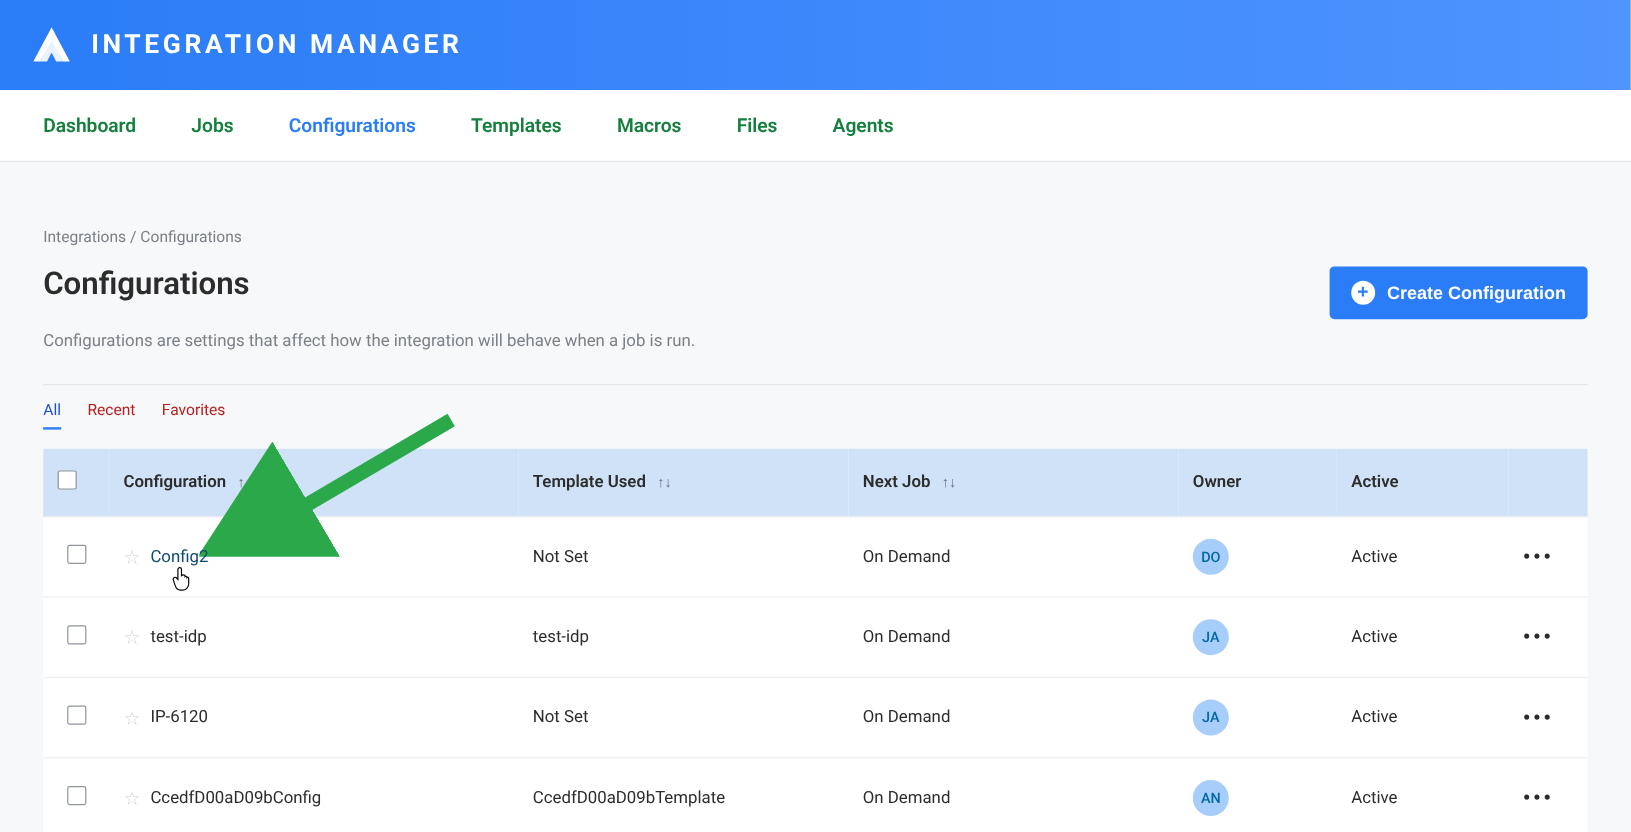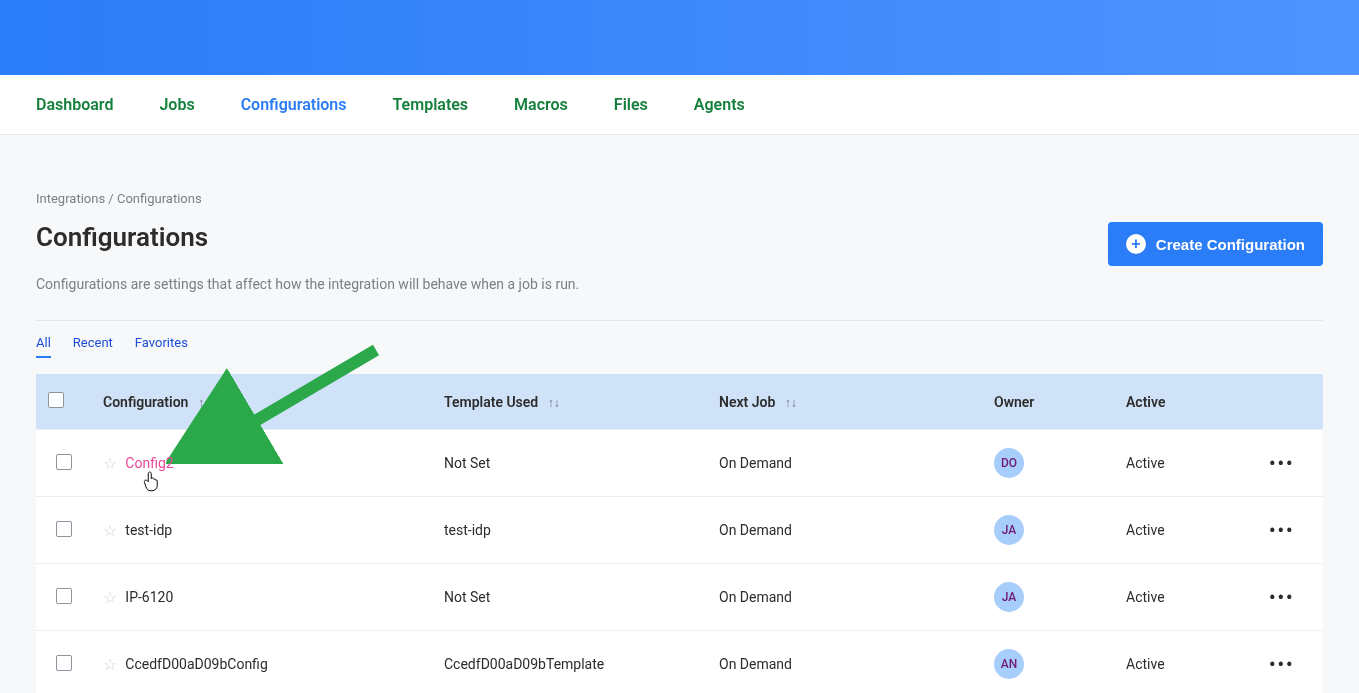--- a/index.html
+++ b/index.html
@@ -30,46 +30,53 @@
   .create-btn .plus { width: 20px; height: 20px; border-radius: 50%; background: #fff; color: #2a7cf7; display: flex; align-items: center; justify-content: center; font-weight: 700; font-size: 16px; line-height:1; }
   .page-desc { font-size: 14px; color: #7b8088; margin-bottom: 28px; }
   .search-row { display: flex; gap: 12px; margin-bottom: 22px; }
   .search-box { position: relative; width: 330px; }
   .search-box input { width: 100%; height: 42px; border: 1px solid #cfd4da; border-radius: 4px; padding: 0 44px 0 14px; font-size: 15px; color: #333; background:#fff; }
   .search-box input::placeholder { color: #9aa0a8; }
   .search-box .mag { position: absolute; right: 12px; top: 50%; transform: translateY(-50%); color: #5a5f66; }
   .filter-btn { width: 42px; height: 42px; border: 1px solid #2a7cf7; border-radius: 4px; background: #fff; display: flex; align-items: center; justify-content: center; cursor: pointer; color: #2a7cf7; }
   .divider { height: 1px; background: #e4e7ec; margin-bottom: 14px; }
   .tabs { display: flex; gap: 22px; margin-bottom: 16px; }
-  .tab { font-size: 13px; color: #1d4ed8; cursor: pointer; padding-bottom: 6px; border-bottom: 2px solid transparent; }
+  .tab { font-size: 13px; color: #b91c1c; cursor: pointer; padding-bottom: 6px; border-bottom: 2px solid transparent; }
   .tab.active { color: #1d4ed8; border-bottom-color: #2a7cf7; }
   .table { width: 100%; border-collapse: collapse; background:#fff; }
   .table thead tr { background: #d0e2f8; border-radius: 17px; }
   .table th { text-align: left; font-size: 14px; font-weight: 600; color: #2c2c2c; padding: 18px 12px; }
   .table td { font-size: 14px; color: #2c2c2c; padding: 18px 12px; border-top: 1px solid #eceef1; }
   .col-check { width: 50px; text-align: center; }
   .col-config { width: 310px; }
   .col-template { width: 250px; }
   .col-next { width: 250px; }
   .col-owner { width: 120px; }
   .col-active { width: 130px; }
   .col-actions { width: 60px; }
   .checkbox { width: 16px; height: 16px; border: 1.5px solid #8e949c; border-radius: 2px; display: inline-block; background:#fff; }
   .star { color: #cfd4da; font-size: 16px; margin-right: 8px; }
-  .owner-badge { width: 30px; height: 30px; border-radius: 50%; background: #a7cdfa; color: #701a75; display:inline-flex; align-items:center; justify-content:center; font-size:12px; font-weight:500; }
+  .owner-badge { width: 30px; height: 30px; border-radius: 50%; background: #a7cdfa; color: #0369a1; display:inline-flex; align-items:center; justify-content:center; font-size:12px; font-weight:500; }
   .dots { font-size: 18px; font-weight:700; letter-spacing: 2px; color: #2c2c2c; cursor:pointer; }
   .sort-icons { font-size: 12px; color: #6b7078; margin-left:6px; }
-  .link { color: #ec4899; cursor:pointer; }
+  .link { color: #0c4a6e; cursor:pointer; }
   .arrow-annot { position: absolute; pointer-events: none; }
   .config-cell { display:flex; align-items:center; position:relative; }
 </style>
 </head>
 <body>
 
 <div class="header">
+  <div class="brand">
+    <svg class="brand-logo" viewBox="0 0 40 40">
+      <path d="M20 4 L36 34 L30 34 L20 16 L10 34 L4 34 Z" fill="#fff"></path>
+      <path d="M20 14 L30 34 L24 34 L20 26 L16 34 L10 34 Z" fill="#fff" opacity="0.9"></path>
+    </svg>
+    <div class="brand-title">INTEGRATION MANAGER</div>
+  </div>
 </div>
 
 <div class="navbar" id="navbar">
     <div class="nav-item">Dashboard</div>
     <div class="nav-item">Jobs</div>
     <div class="nav-item active">Configurations</div>
     <div class="nav-item">Templates</div>
     <div class="nav-item">Macros</div>
     <div class="nav-item">Files</div>
     <div class="nav-item">Agents</div>

